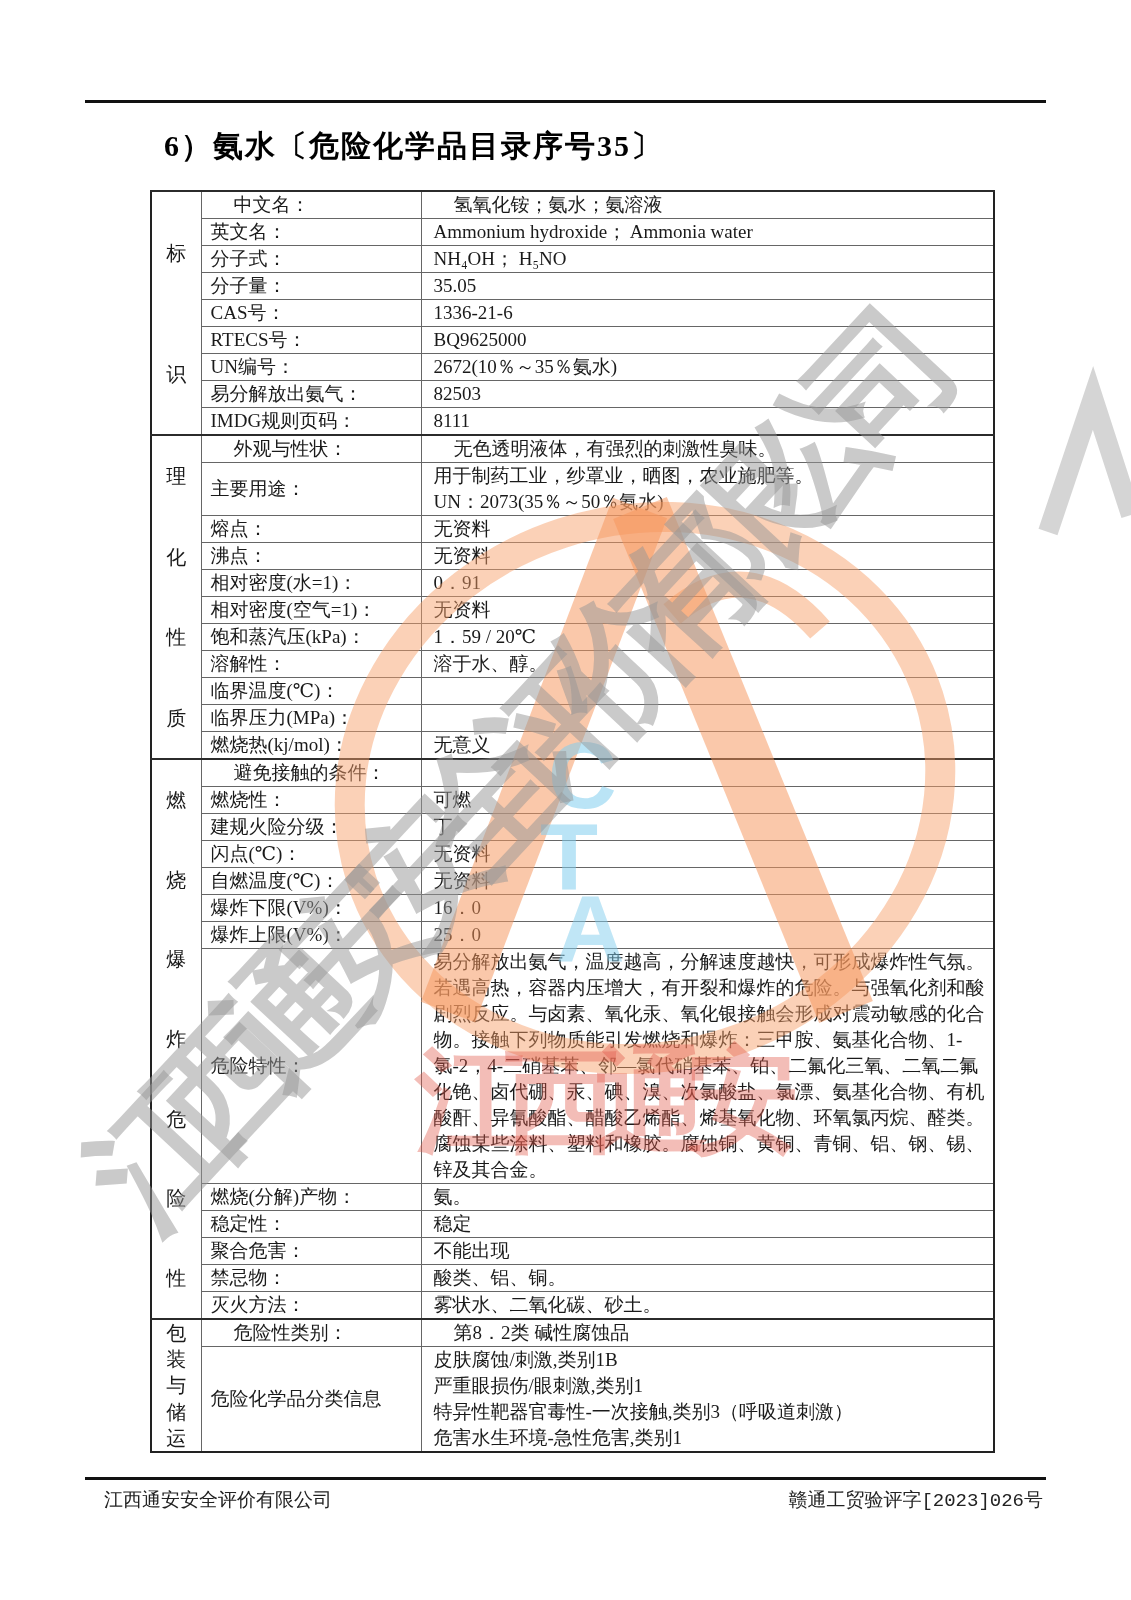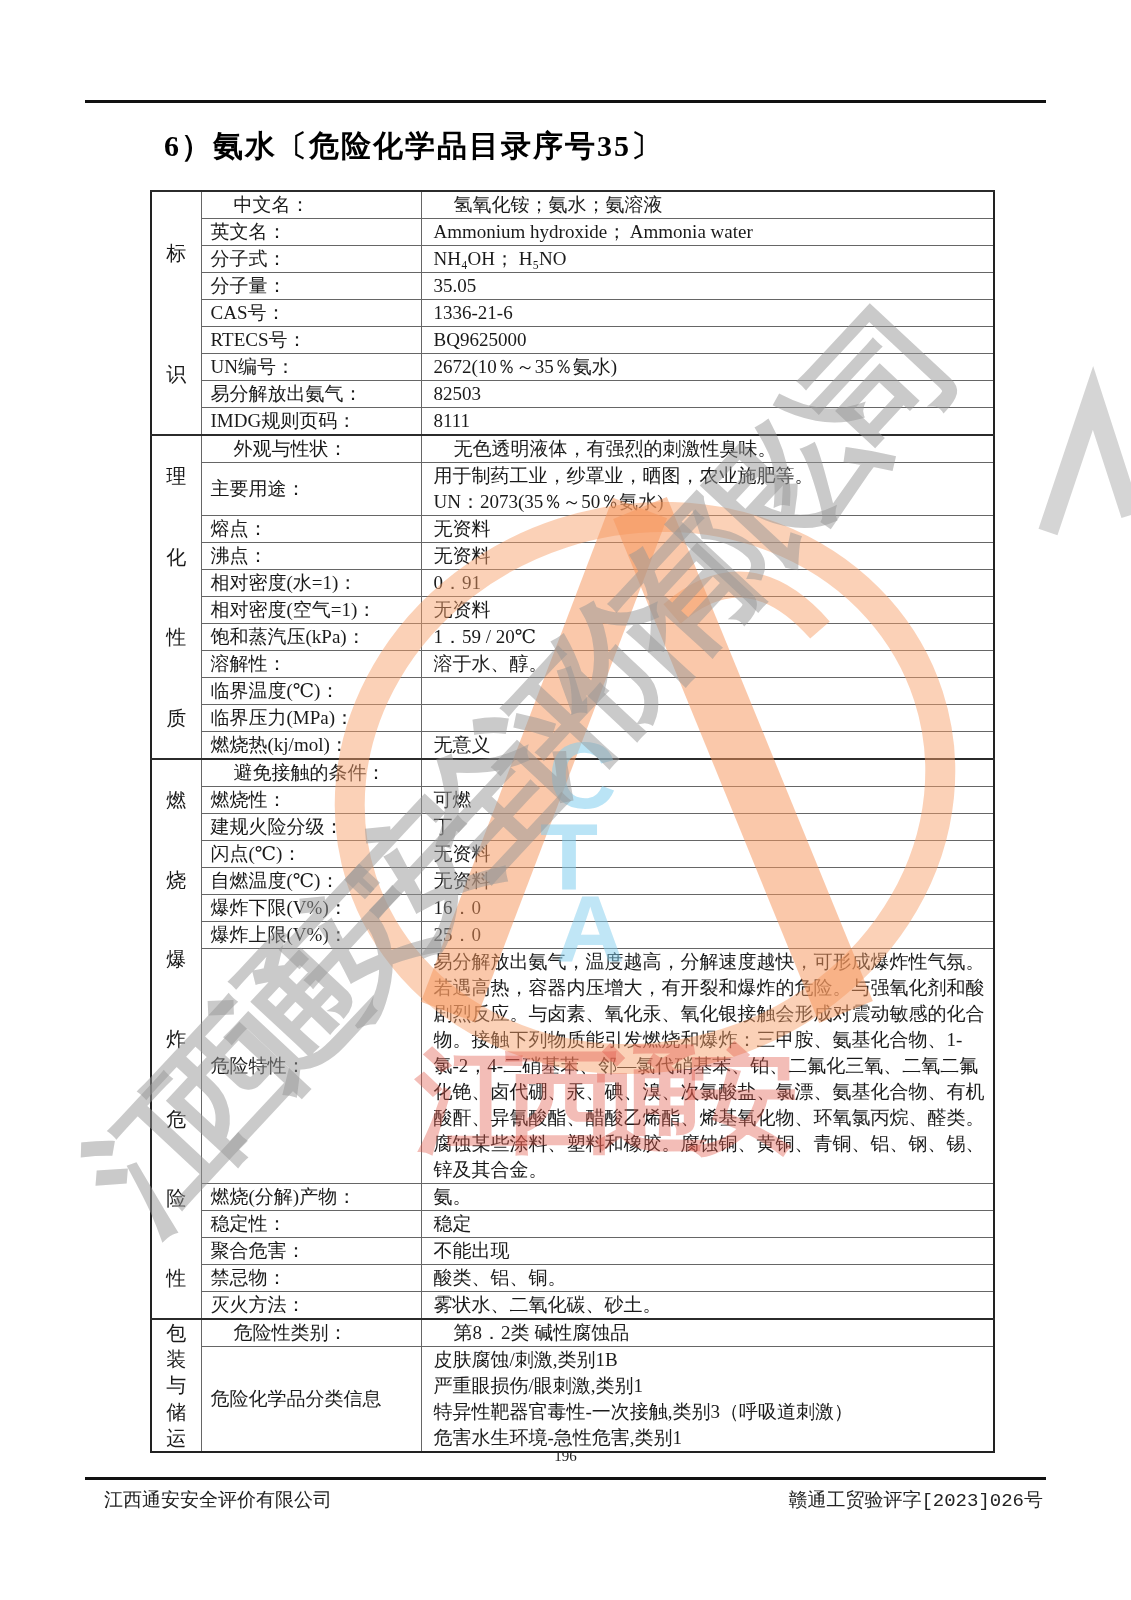--- a/index.html
+++ b/index.html
@@ -242,18 +242,17 @@
     <text x="540" y="890" font-size="95" font-weight="bold" font-family="Liberation Sans, sans-serif" fill="rgba(130,205,238,0.55)">T</text>
     <text x="556" y="962" font-size="95" font-weight="bold" font-family="Liberation Sans, sans-serif" fill="rgba(130,205,238,0.50)">A</text>
 
     <text x="415" y="1140" font-size="114" font-weight="bold" style="letter-spacing:-24px" fill="rgba(224,90,75,0.40)">江西通安</text>
 
     <text transform="translate(150,1235) rotate(-47)" font-size="138" font-weight="bold" style="letter-spacing:-42px" fill="rgba(150,150,150,0.50)">江西通安安全评价有限公司</text>
 
     <path d="M1048,532 L1093,398 L1131,515" stroke="rgba(150,150,150,0.40)" stroke-width="20" fill="none"></path>
   </svg>
 
-  <div class="pageno">196</div>
   <div class="ftr-rule"></div>
   <div class="ftr-left">江西通安安全评价有限公司</div>
   <div class="ftr-right">赣通工贸验评字[2023]026号</div>
 
 </div>
 
 </body></html>

